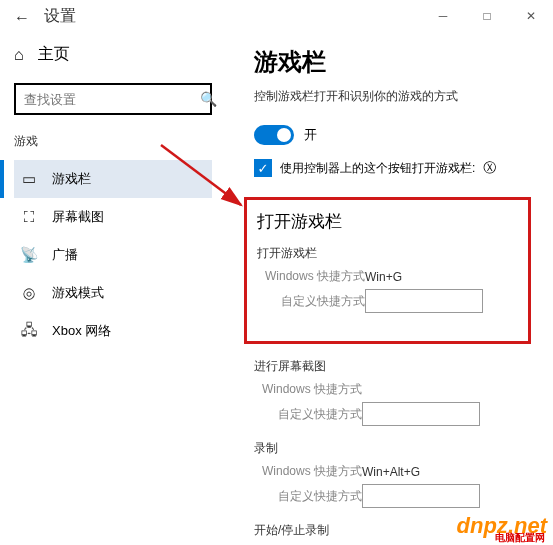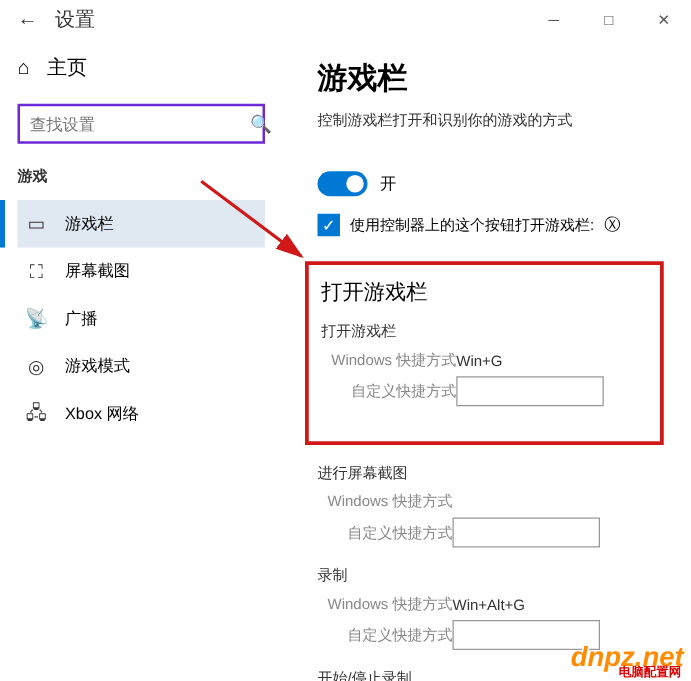--- a/index.html
+++ b/index.html
@@ -10,32 +10,32 @@
     .back-arrow { font-size: 16px; color: #333; }
     .title { font-size: 16px; color: #333; }
     .titlebar-controls { margin-left: auto; display: flex; }
     .wc { width: 44px; height: 32px; display: flex; align-items: center; justify-content: center; font-size: 12px; color: #555; }
     
     .container { display: flex; height: calc(100% - 32px); }
     
     .sidebar { width: 226px; padding: 8px 14px 0 14px; }
     .home-row { display: flex; align-items: center; gap: 14px; margin-bottom: 14px; padding: 4px 0; }
     .home-icon { font-size: 16px; }
-    .search-box { border: 2px solid #6d28d9; height: 32px; display: flex; align-items: center; padding: 0 8px; margin-bottom: 18px; }
+    .search-box { border: 2px solid #000000; height: 32px; display: flex; align-items: center; padding: 0 8px; margin-bottom: 18px; }
     .search-input { border: none; outline: none; flex: 1; font-size: 13px; color: #888; background: transparent; }
     .search-icon { font-size: 14px; color: #555; }
-    .section-label { font-size: 12px; color: #333; font-weight: bold; margin-bottom: 10px; }
+    .section-label { font-size: 12px; color: #333; font-weight: normal; margin-bottom: 10px; }
     .nav-item { display: flex; align-items: center; gap: 14px; height: 38px; padding: 0 6px; font-size: 13px; position: relative; }
     .nav-item.active { background: #e0e8f2; }
     .nav-item.active::before { content: ""; position: absolute; left: -14px; top: 0; bottom: 0; width: 4px; background: #0078d4; }
     .nav-icon { width: 18px; text-align: center; font-size: 15px; color: #333; }
     
     .content { flex: 1; padding: 14px 10px 0 28px; position: relative; }
     .page-title { font-size: 24px; font-weight: 600; margin-bottom: 10px; }
-    .desc { font-size: 12px; color: #333; margin-bottom: 32px; }
+    .desc { font-size: 12px; color: #333; margin-bottom: 20px; }
     .subtitle { font-size: 12px; color: #333; margin-bottom: 8px; }
     .toggle-row { display: flex; align-items: center; gap: 10px; margin-bottom: 14px; }
     .toggle { width: 40px; height: 20px; background: #0078d4; border-radius: 10px; position: relative; }
     .toggle::after { content: ""; position: absolute; right: 3px; top: 3px; width: 14px; height: 14px; background: #fff; border-radius: 50%; }
     .toggle-label { font-size: 13px; }
     .checkbox-row { display: flex; align-items: center; gap: 8px; margin-bottom: 20px; font-size: 12px; }
     .checkbox { width: 18px; height: 18px; background: #0078d4; color: #fff; display: flex; align-items: center; justify-content: center; font-size: 13px; }
     .xbox-glyph { font-size: 13px; }
     
     .highlight-box { border: 3px solid #d01818; padding: 10px 10px 14px 10px; margin: 0 12px 14px -10px; }

